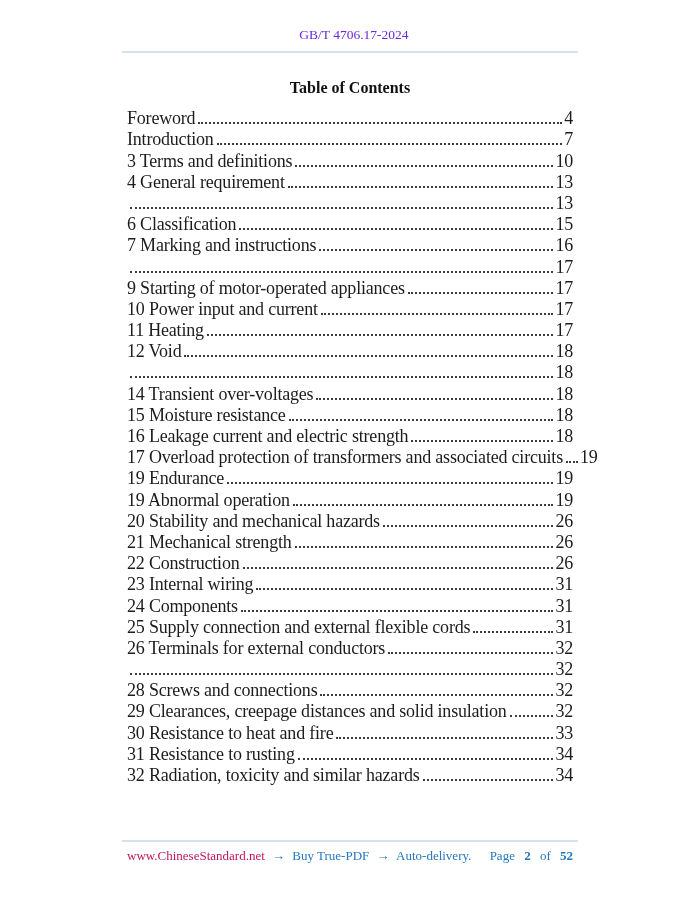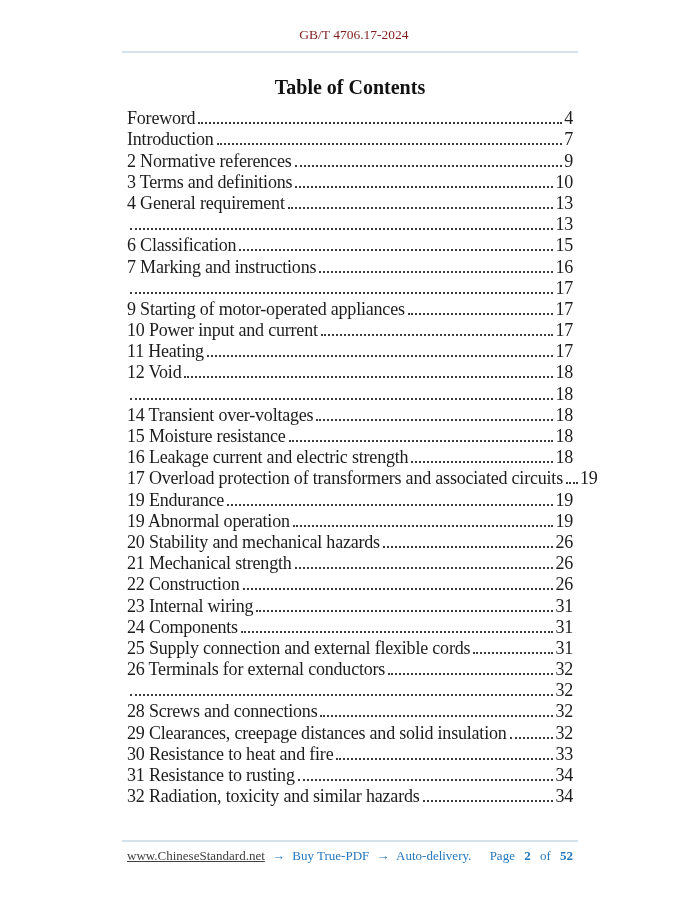--- a/index.html
+++ b/index.html
@@ -18,33 +18,33 @@
     margin: 0 auto;
   }
   .content {
     margin: 0 127px;
   }
   .doc-header {
     padding-top: 26px;
     text-align: center;
     font-size: 13.5px;
     line-height: 18px;
-    color: #7f1d1d;
+    color: #6d28d9;
     margin-left: 8px;
   }
   .header-rule {
     margin: 0 122px;
     margin-top: 7px;
     border-top: 2px solid #d3e2ed;
     height: 0;
   }
   .page-title {
     margin-top: 23px;
     text-align: center;
-    font-size: 20px;
+    font-size: 16px;
     line-height: 23px;
     font-weight: bold;
     color: #111111;
   }
   .toc-list {
     margin-top: 8px;
   }
   .toc-row {
     display: flex;
     align-items: flex-end;
@@ -73,22 +73,21 @@
   .footer-inner {
     margin: 0 5px;
     display: flex;
     justify-content: space-between;
     align-items: baseline;
     font-size: 13px;
     color: #2478be;
   }
   .footer-left span { margin-right: 4px; }
   .footer-link {
-    text-decoration: underline;
-    color: #404040;
+    color: #be185d;
     cursor: pointer;
   }
   .footer-arrow {
     font-weight: bold;
   }
   .footer-right span { margin-left: 6px; }
   .page-num-bold {
     font-weight: bold;
   }
 </style>
@@ -111,25 +110,20 @@
     <span class="toc-page">4</span>
   </div>
 
   <div class="toc-row">
     <span class="toc-label">Introduction</span>
     <span class="toc-dots"></span>
     <span class="toc-page">7</span>
   </div>
 
 
-  <div class="toc-row">
-    <span class="toc-label">2 Normative references</span>
-    <span class="toc-dots"></span>
-    <span class="toc-page">9</span>
-  </div>
 
   <div class="toc-row">
     <span class="toc-label">3 Terms and definitions</span>
     <span class="toc-dots"></span>
     <span class="toc-page">10</span>
   </div>
 
   <div class="toc-row">
     <span class="toc-label">4 General requirement</span>
     <span class="toc-dots"></span>

